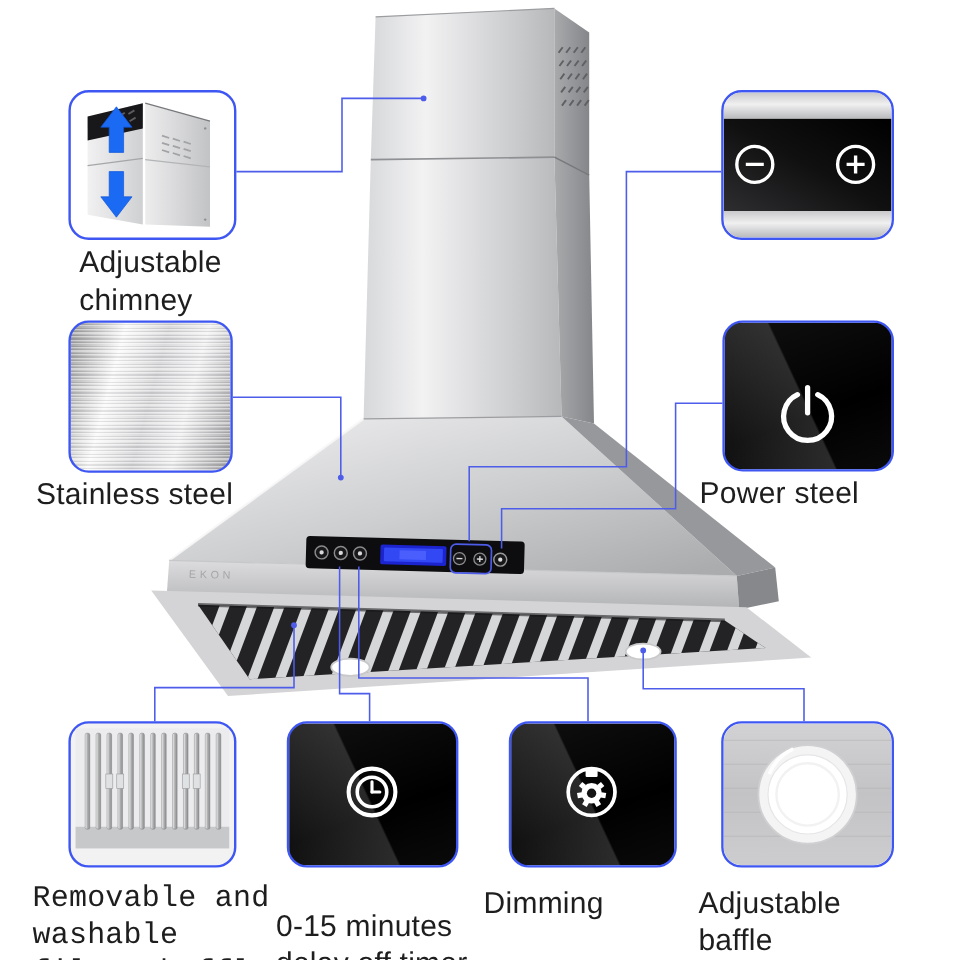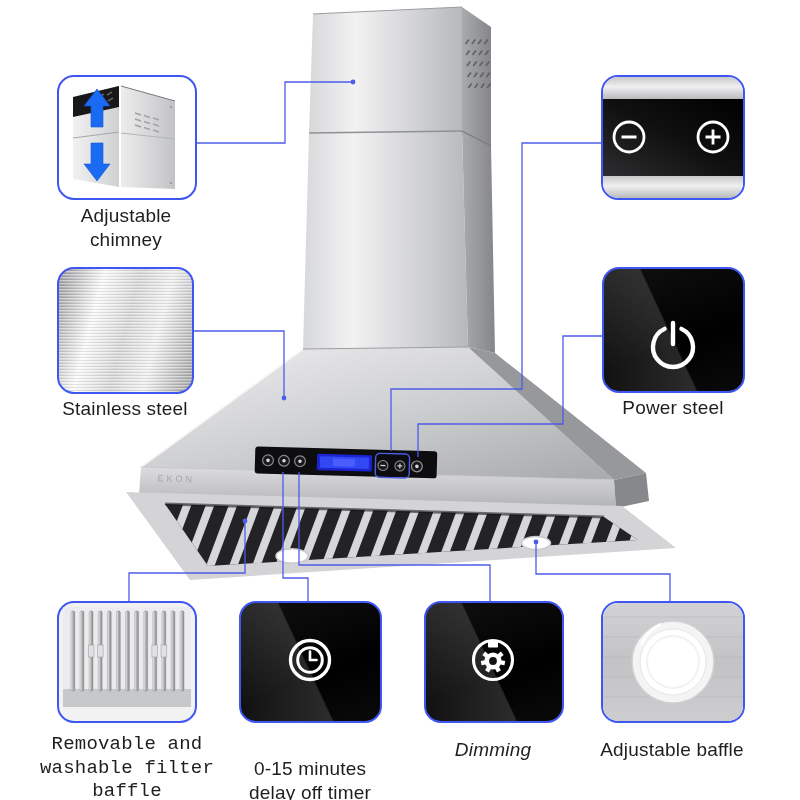--- a/index.html
+++ b/index.html
@@ -8,22 +8,22 @@
     --label-text:#1e1e1e;
     --arrow-blue:#1b6af3;
     --lcd-blue:#3348f5;
   }
   html,body{margin:0;padding:0;background:#ffffff;font-family:"Liberation Sans",sans-serif;}
   #stage{position:relative;width:800px;height:800px;background:#ffffff;overflow:hidden;}
   #hood-svg{position:absolute;left:0;top:0;}
   .callout{position:absolute;box-sizing:border-box;border:2px solid var(--callout-border);
            border-radius:17px;overflow:hidden;background:#fff;z-index:3;}
   .callout svg{display:block;width:100%;height:100%;}
-  .label{position:absolute;z-index:3;text-align:center;color:var(--label-text);
-         font-size:19px;line-height:1.24;font-weight:500;letter-spacing:.2px;}
+  .label{position:absolute;z-index:3;color:var(--label-text);
+         font-size:25px;line-height:1.24;font-weight:500;letter-spacing:.2px;}
   .conn{fill:none;stroke:var(--connector-line);stroke-width:1.3;}
   .dot{fill:var(--connector-line);}
   .slat{stroke:#d6d7d9;stroke-width:8;}
   .gloss-bg{
     background:
       linear-gradient(245deg, rgba(255,255,255,0) 52%, rgba(255,255,255,.15) 53%, rgba(255,255,255,.06) 100%),
       linear-gradient(160deg,#101010,#000 60%,#0a0a0a);
   }
   .steel-bg{
     background:
@@ -322,21 +322,21 @@
             <rect x="-2.2" y="-12" width="4.4" height="4" transform="rotate(150)"></rect>
             <rect x="-2.2" y="-12" width="4.4" height="4" transform="rotate(210)"></rect>
             <rect x="-2.2" y="-12" width="4.4" height="4" transform="rotate(260)"></rect>
             <rect x="-2.2" y="-12" width="4.4" height="4" transform="rotate(310)"></rect>
           </g>
           <circle cx="0" cy="0" r="3.9" fill="#141414"></circle>
         </g>
       </g>
     </svg>
   </div>
-  <div class="label" style="left:403px;top:738px;width:180px;font-style:italic;">Dimming</div>
+  <div class="label" style="left:403px;top:738px;width:180px;">Dimming</div>
 
   <div class="callout" style="left:601px;top:601px;width:144px;height:122px;">
     <svg viewBox="0 0 140 118" preserveAspectRatio="none">
       <defs>
         <linearGradient id="brushed" x1="0" y1="0" x2="0" y2="1">
           <stop offset="0" stop-color="#d2d2d4"></stop>
             <stop offset=".5" stop-color="#c3c3c5"></stop>
             <stop offset="1" stop-color="#cdcdcf"></stop>
         </linearGradient>
       </defs>

